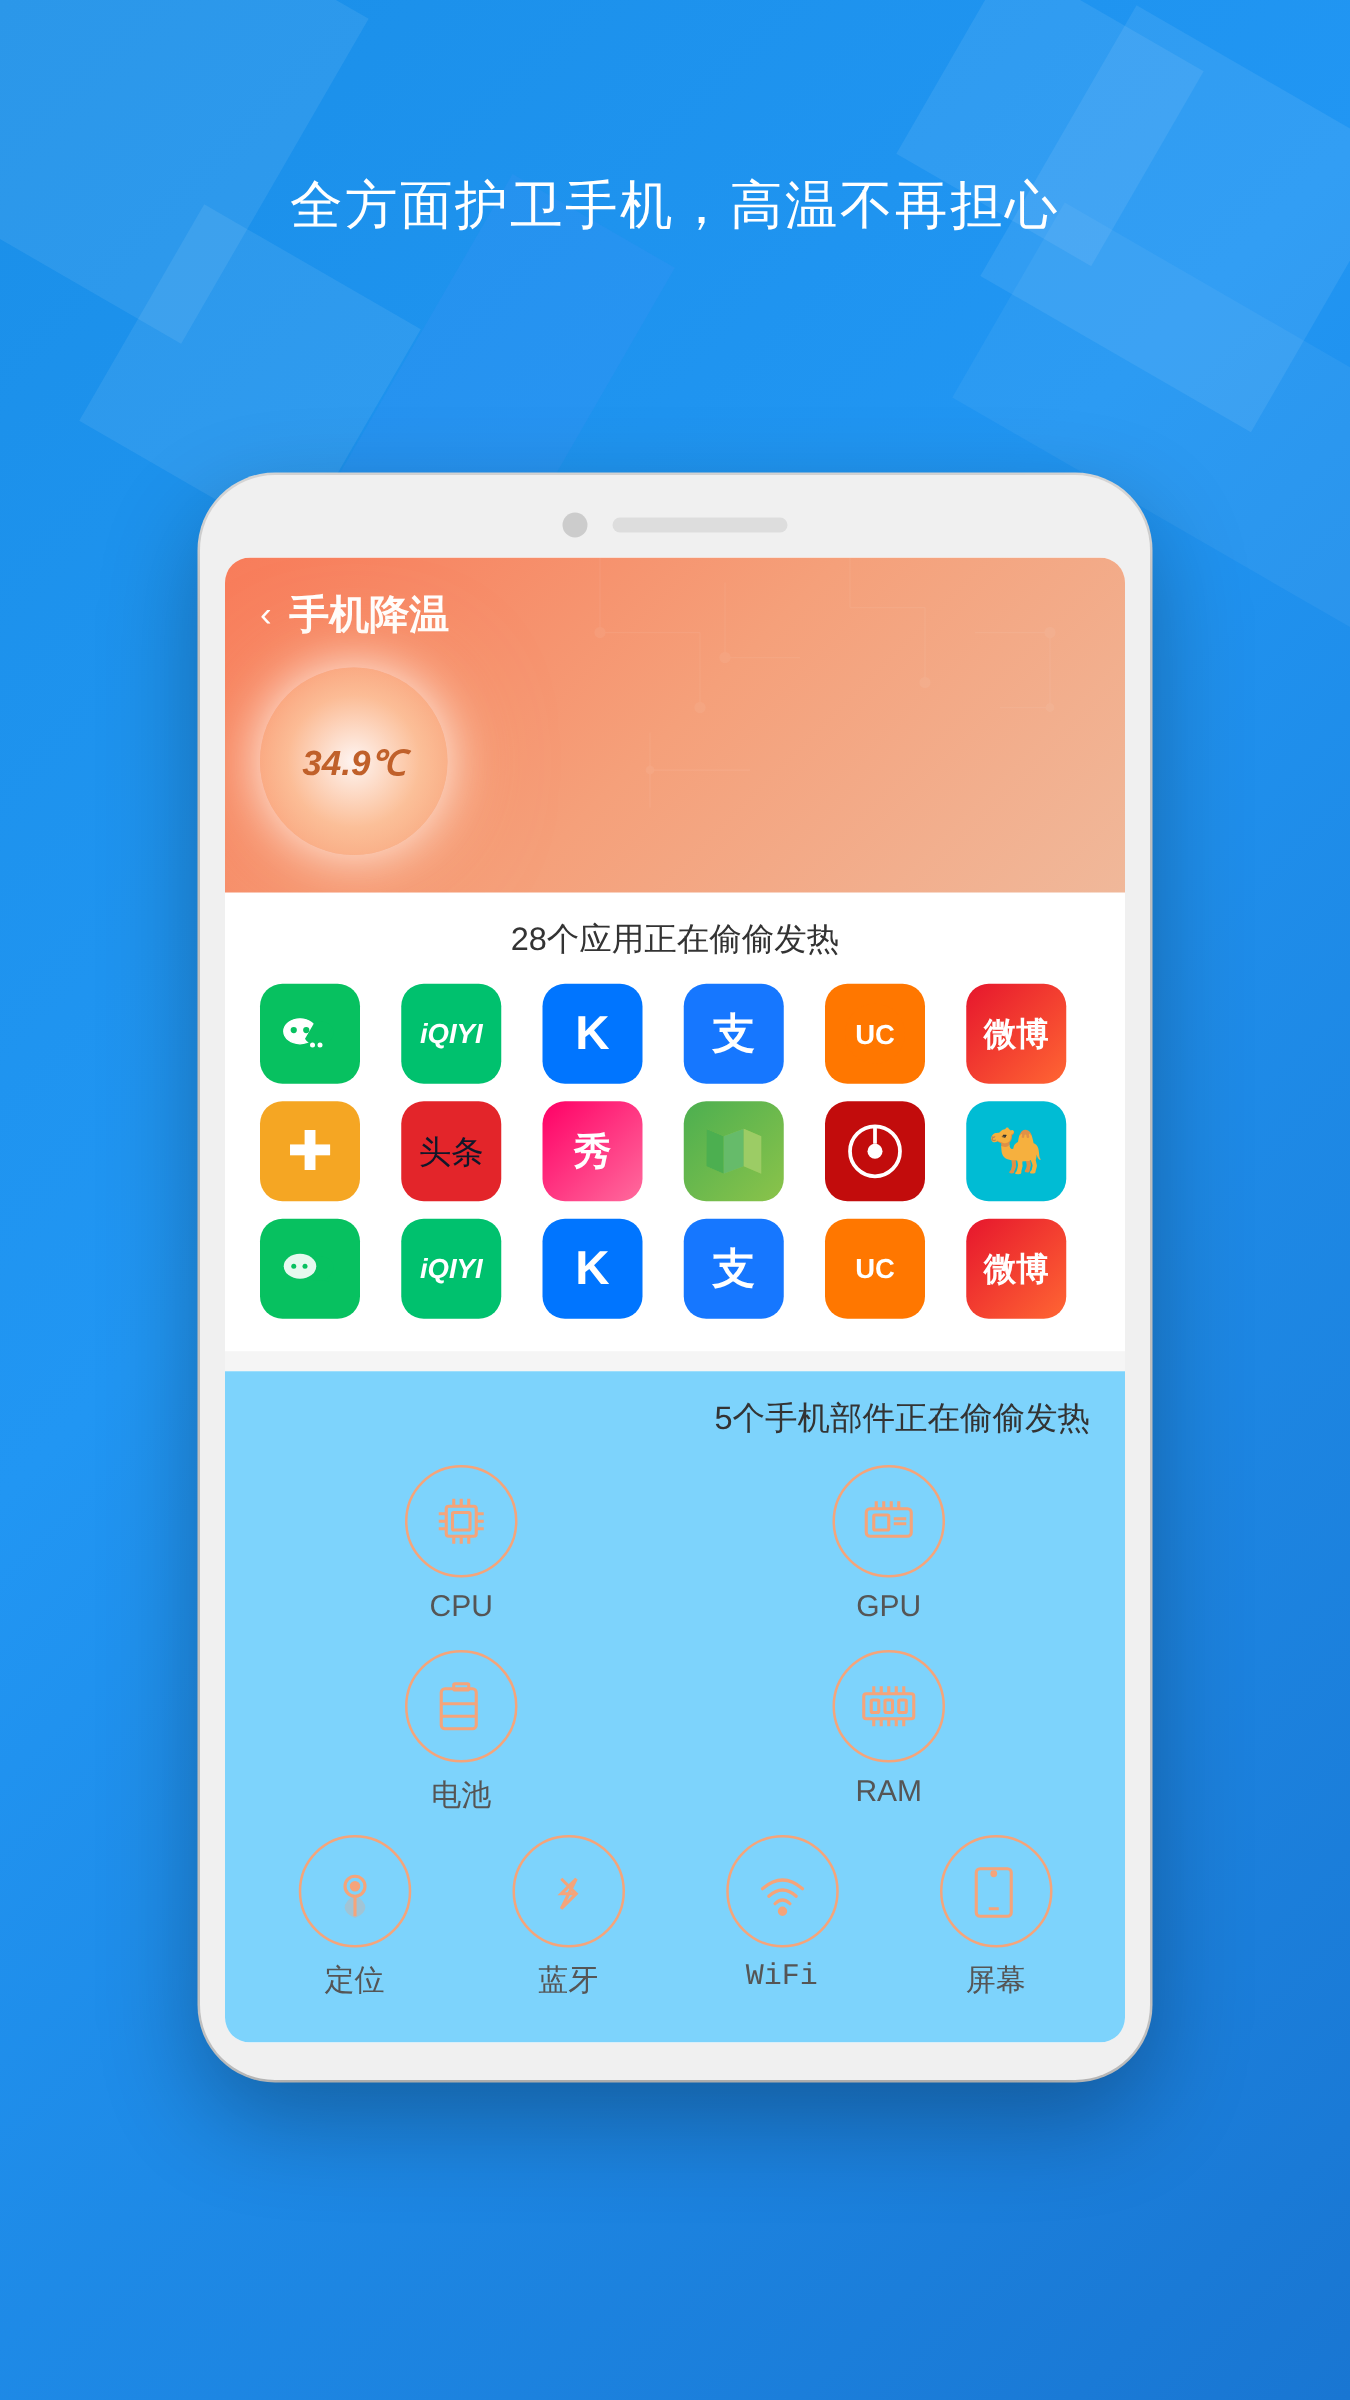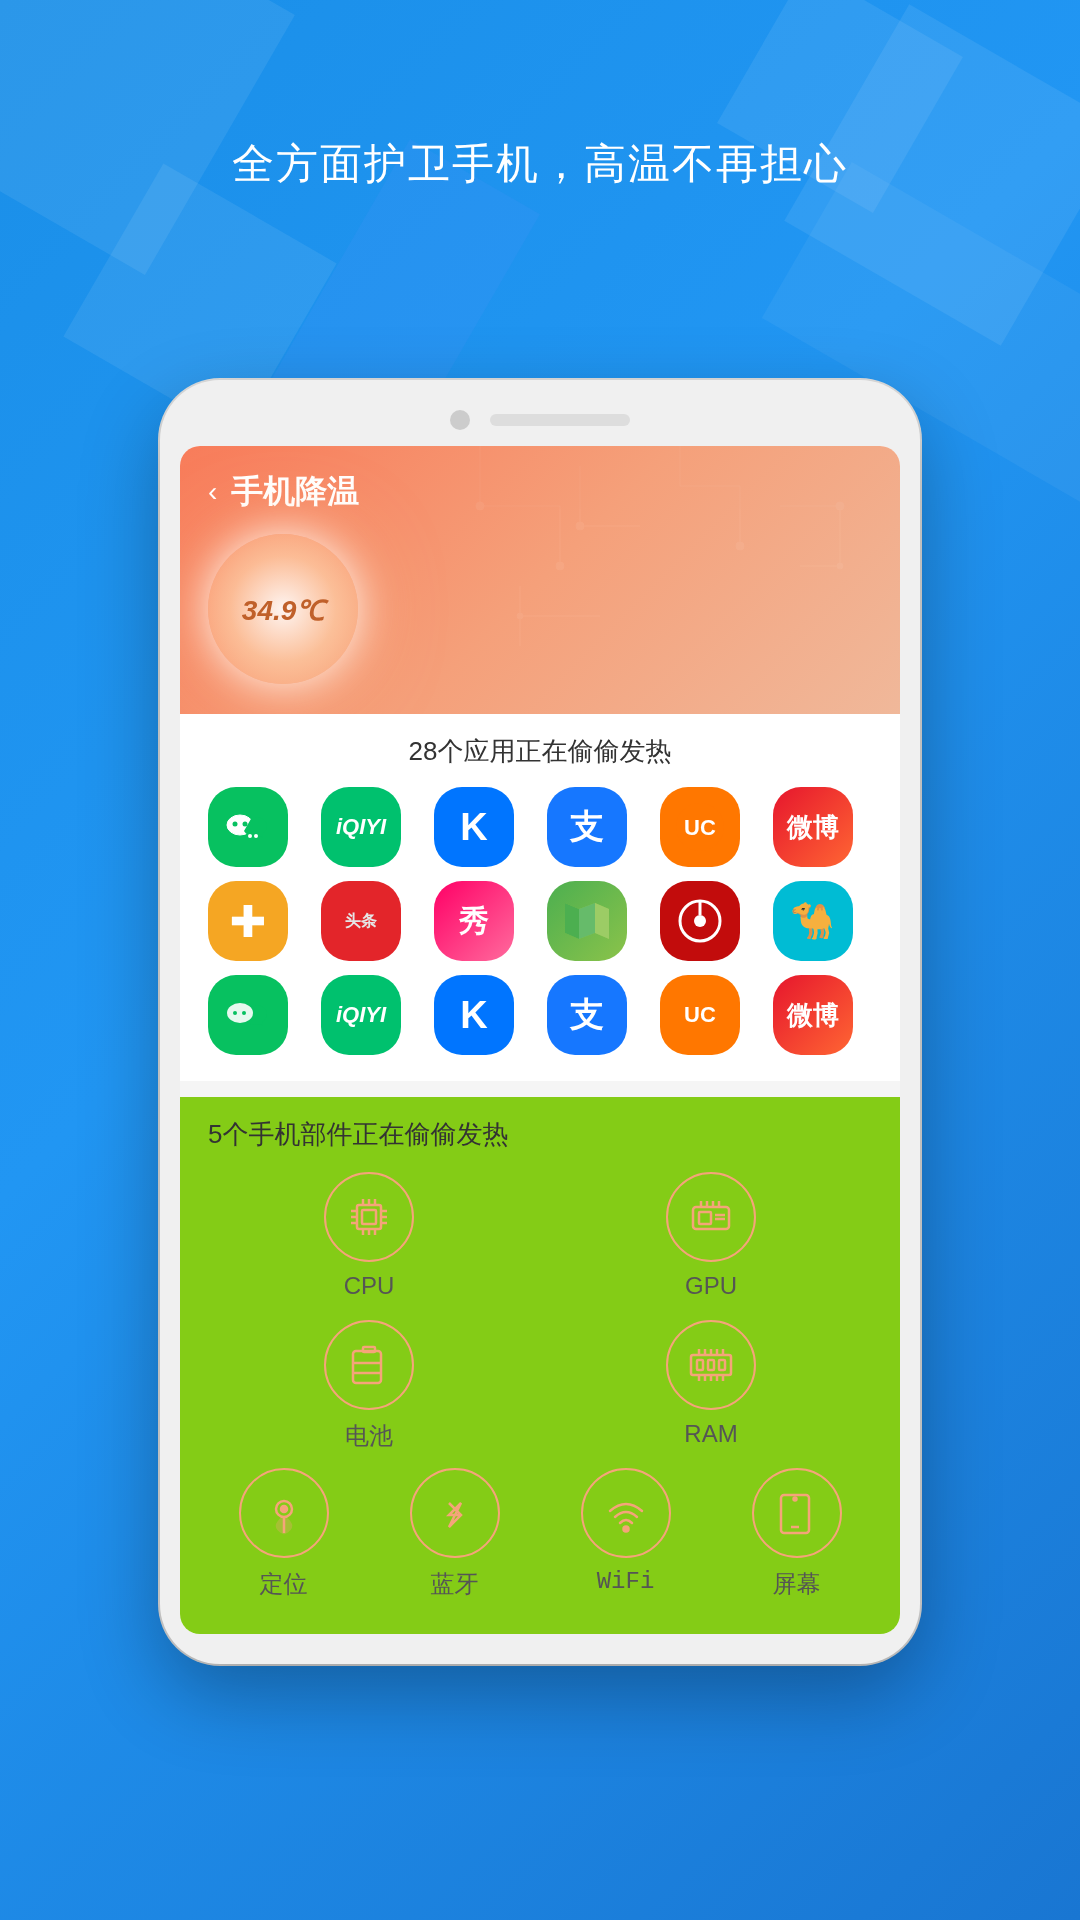--- a/index.html
+++ b/index.html
@@ -161,21 +161,21 @@
     }
     .app-grid {
       display: grid;
       grid-template-columns: repeat(6, 1fr);
       gap: 14px;
       margin-bottom: 6px;
     }
     .app-icon {
       width: 80px;
       height: 80px;
-      border-radius: 28px;
+      border-radius: 18px;
       display: flex;
       align-items: center;
       justify-content: center;
       font-size: 36px;
       overflow: hidden;
     }
     .app-icon.wechat { background: #07c160; }
     .app-icon.iqiyi { background: #00c16e; }
     .app-icon.kugou { background: #0075ff; }
     .app-icon.alipay { background: #1677ff; }
@@ -186,22 +186,23 @@
     .app-icon.xiu { background: linear-gradient(135deg, #f06, #ff6b9d); }
     .app-icon.maps { background: linear-gradient(135deg, #4CAF50, #8BC34A); }
     .app-icon.netease { background: #c20c0c; }
     .app-icon.camel { background: #00bcd4; }
 
     
     .divider { height: 16px; background: #f5f5f5; }
 
     
     .components-section {
-      background: #84cc16;
+      background: #7dd3fc;
       padding: 20px 28px 24px;
+      text-align: right;
     }
     .components-grid {
       display: grid;
       grid-template-columns: repeat(2, 1fr);
       gap: 20px;
       margin-top: 20px;
     }
     .component-item {
       display: flex;
       flex-direction: column;
@@ -329,21 +330,21 @@
               </svg>
           </div>
           <div class="app-icon weibo">
             <span style="color:#fff;font-size:26px;font-weight:600;">微博</span>
           </div>
 
           <div class="app-icon health">
             <span style="color:#fff;font-size:44px;">✚</span>
           </div>
           <div class="app-icon toutiao">
-            <span style="color:#e5e5e5;font-size:16px;font-weight:700;">头条</span>
+            <span style="color:#0f172a;font-size:26px;font-weight:400;">头条</span>
           </div>
           <div class="app-icon xiu">
             <span style="color:#fff;font-size:30px;font-weight:700;">秀</span>
           </div>
           <div class="app-icon maps">
             <svg width="52" height="52" viewBox="0 0 52 52">
                 <rect width="52" height="52" rx="12" fill="none"></rect>
                 <path d="M4 8l14 6 16-6 14 6v30l-14-6-16 6-14-6V8z" fill="#8BC34A"></path>
                 <path d="M4 8l14 6v30l-14-6V8z" fill="#4CAF50"></path>
                 <path d="M18 14l16-6v30l-16 6V14z" fill="#66BB6A"></path>

